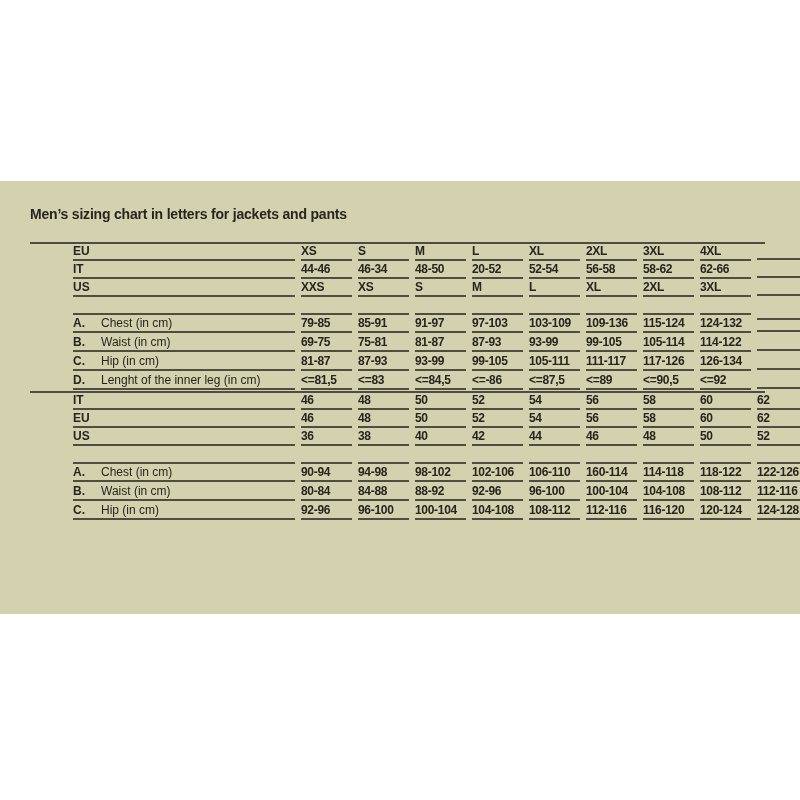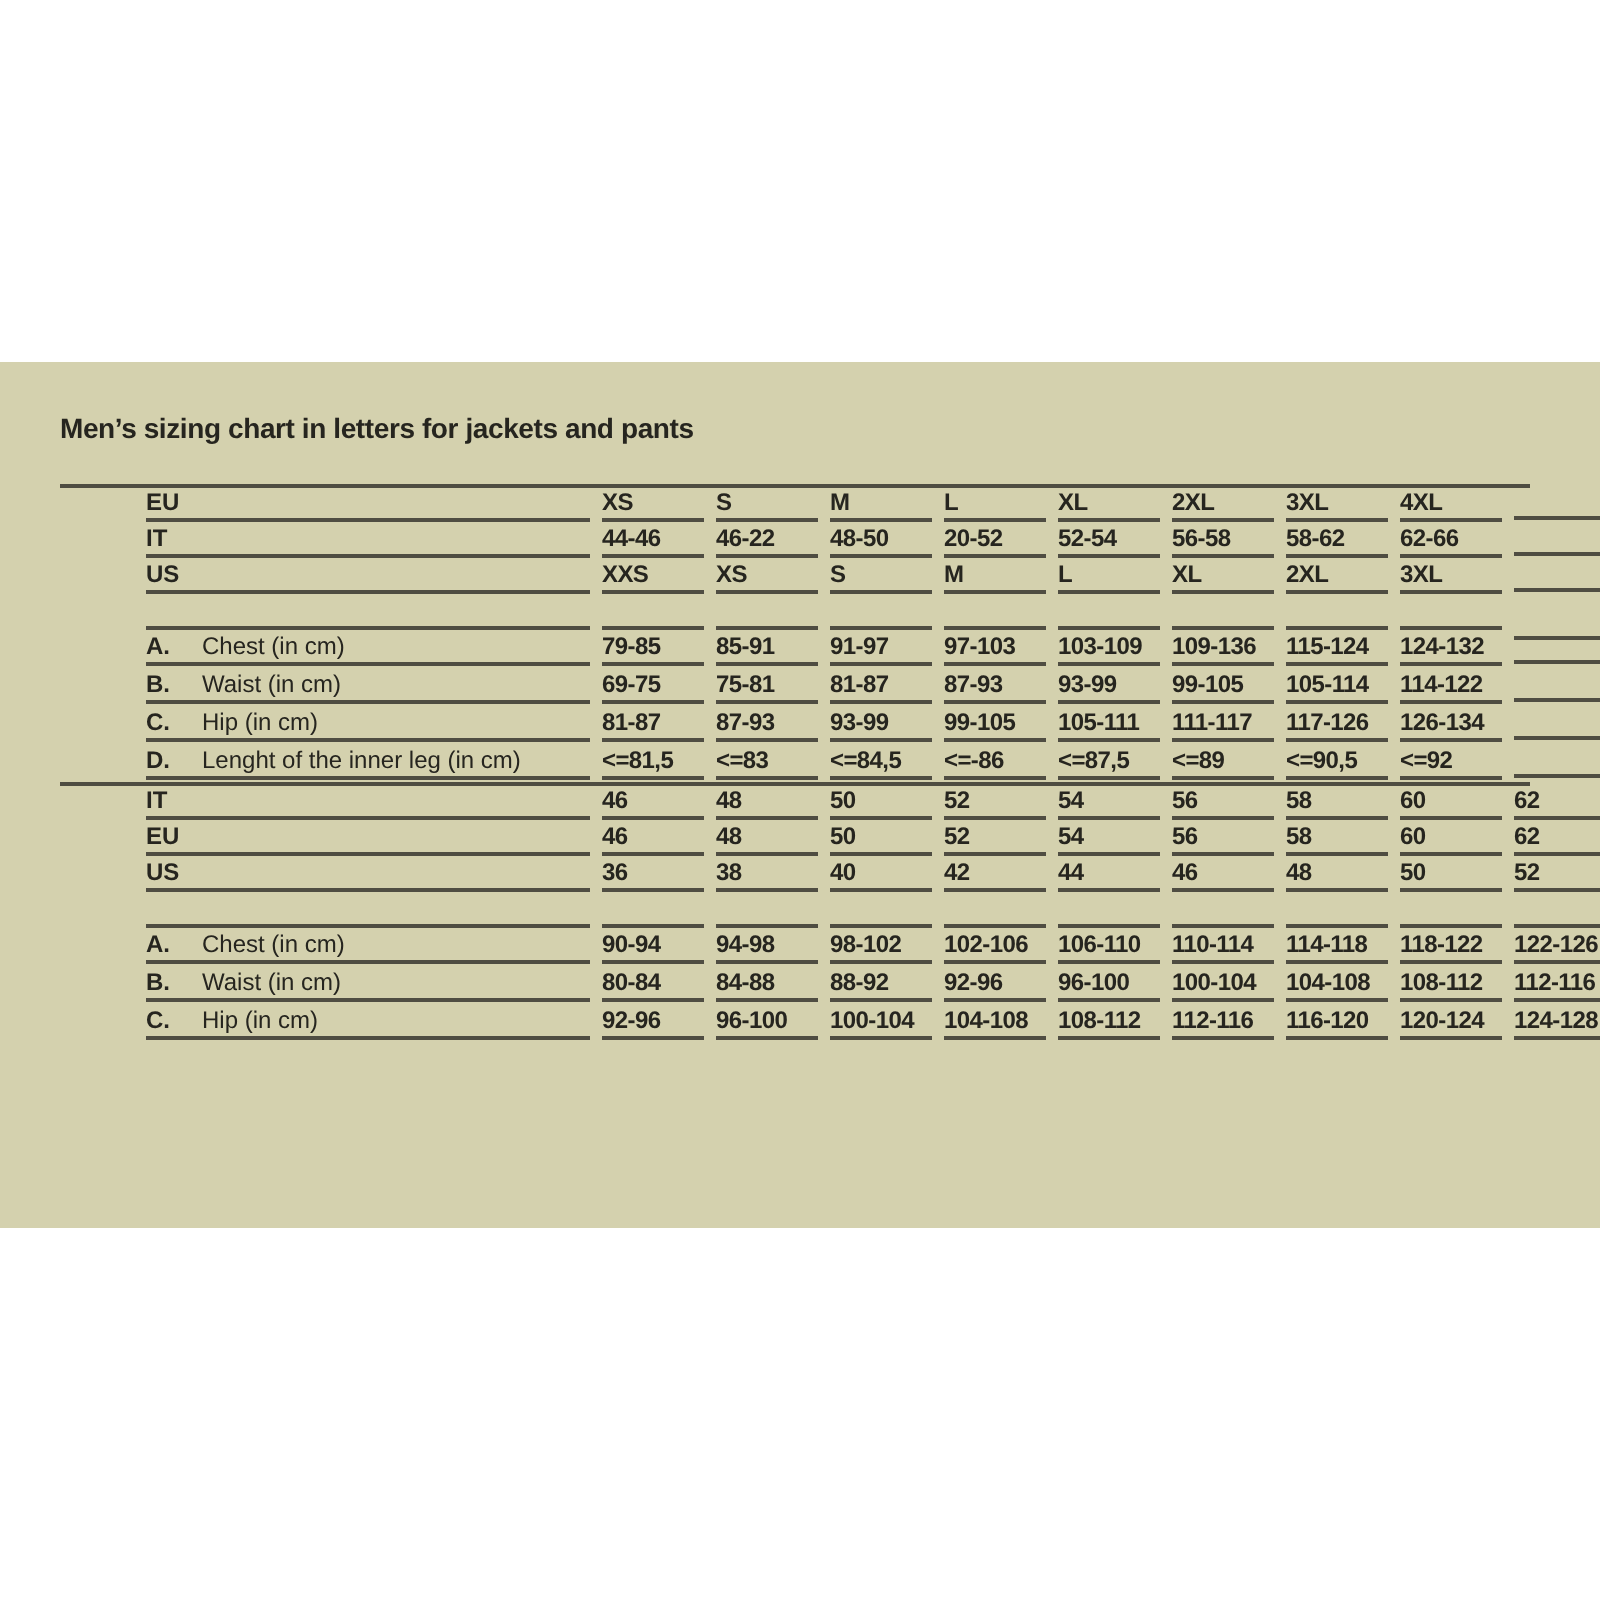--- a/index.html
+++ b/index.html
@@ -79,21 +79,21 @@
         <div class="cell">3XL</div>
         <div class="cell">4XL</div>
         <div class="cell empty"></div>
       </div>
       <div class="trow hrow">
         <div class="lab">
           <span class="pre">IT</span>
           <span class="rest"></span>
         </div>
         <div class="cell">44-46</div>
-        <div class="cell">46-22</div>
+        <div class="cell">46-34</div>
         <div class="cell">48-50</div>
         <div class="cell">20-52</div>
         <div class="cell">52-54</div>
         <div class="cell">56-58</div>
         <div class="cell">58-62</div>
         <div class="cell">62-66</div>
         <div class="cell empty"></div>
       </div>
       <div class="trow hrow">
         <div class="lab">
@@ -247,21 +247,21 @@
       <div class="trow brow">
         <div class="lab">
           <span class="pre">A.</span>
           <span class="rest">Chest (in cm)</span>
         </div>
         <div class="cell">90-94</div>
         <div class="cell">94-98</div>
         <div class="cell">98-102</div>
         <div class="cell">102-106</div>
         <div class="cell">106-110</div>
-        <div class="cell">110-114</div>
+        <div class="cell">160-114</div>
         <div class="cell">114-118</div>
         <div class="cell">118-122</div>
         <div class="cell">122-126</div>
       </div>
       <div class="trow brow">
         <div class="lab">
           <span class="pre">B.</span>
           <span class="rest">Waist (in cm)</span>
         </div>
         <div class="cell">80-84</div>

